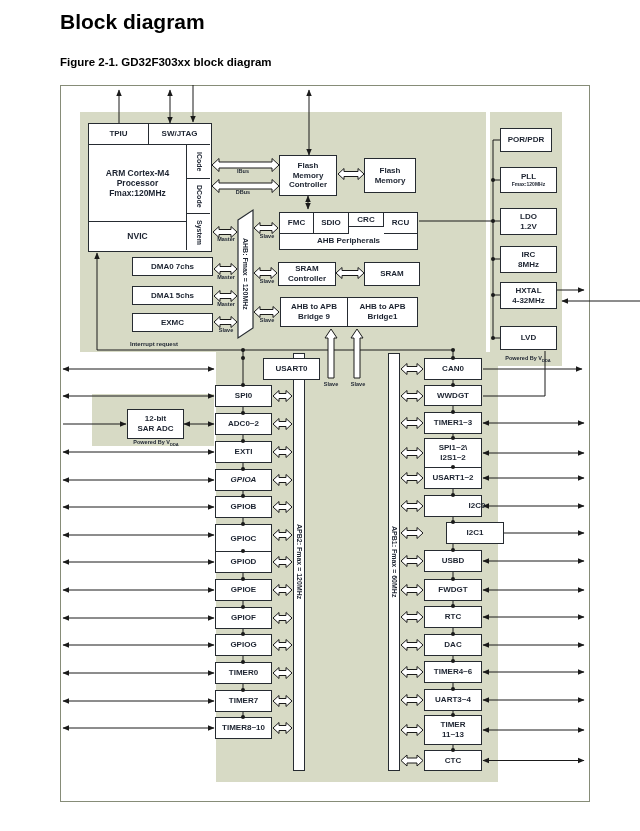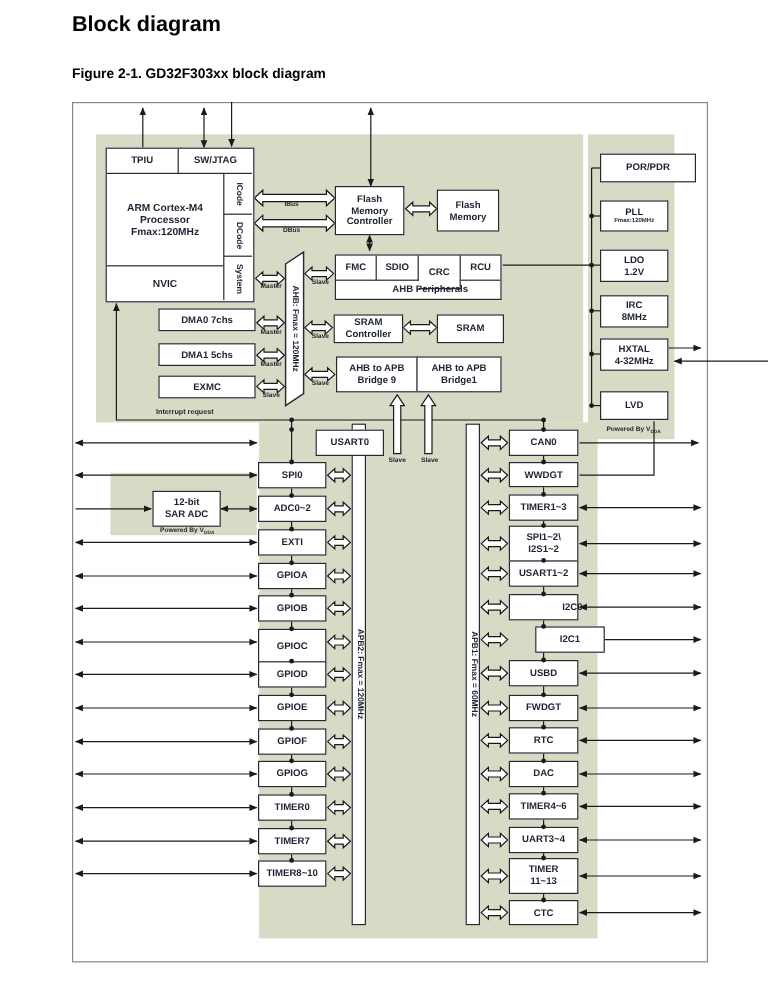--- a/index.html
+++ b/index.html
@@ -17,21 +17,21 @@
   .pw-box{font-size:8px}
   .sm2{font-size:5px;line-height:1.1}
   .lbl{position:absolute;z-index:2;font-weight:700;text-align:center;color:#1c2330}
   .tiny{font-size:5.5px}
   .tiny sub{font-size:4px}
   .vtext{writing-mode:vertical-rl;white-space:nowrap}
   .bar{font-size:7px}
   .cell{display:flex;align-items:center;justify-content:center;box-sizing:border-box;position:absolute}
   .ibx{border-color:#262b31;border-style:solid;border-width:0}
   #chip-border{border:1px solid #868c78;z-index:0;background:transparent}
-  #page-title{font-size:18px;font-weight:700;color:#000}
+  #page-title{font-size:21px;font-weight:700;color:#000}
   #figure-caption{font-size:11.5px;font-weight:700;color:#000}
 </style>
 </head>
 <body>
 
 <div id="page-title" class="abs" style="left:60px;top:10px">Block diagram</div>
 <div id="figure-caption" class="abs" style="left:60px;top:56px">Figure 2-1. GD32F303xx block diagram</div>
 
 <div id="chip-border" class="abs" style="left:60px;top:85px;width:528px;height:715px"></div>
 
@@ -194,27 +194,27 @@
   <span>Memory</span>
 </div>
 
 <div class="box" style="left:279px;top:212px;width:139px;height:38px;padding:0">
   <div class="cell ibx" style="left:0;top:0;width:34px;height:21px;border-right-width:1.2px;border-bottom-width:1.2px;font-size:8px">
       <span>FMC</span>
     </div>
   <div class="cell ibx" style="left:34px;top:0;width:35px;height:21px;border-right-width:1.2px;border-bottom-width:1.2px;font-size:8px">
       <span>SDIO</span>
     </div>
-  <div class="cell ibx" style="left:69px;top:0;width:35px;height:28px;border-right-width:1.2px;border-bottom-width:1.2px;font-size:8px">
+  <div class="cell ibx" style="left:69px;top:0;width:35px;height:14px;border-right-width:1.2px;border-bottom-width:1.2px;font-size:8px">
       <span>CRC</span>
     </div>
   <div class="cell ibx" style="left:104px;top:0;width:33px;height:21px;border-bottom-width:1.2px;font-size:8px">
       <span>RCU</span>
     </div>
-  <div class="cell" style="left:10px;top:21px;width:137px;height:14px;font-size:8px">
+  <div class="cell" style="left:0;top:21px;width:137px;height:14px;font-size:8px">
       <span>AHB Peripherals</span>
     </div>
 </div>
 
 <div class="box" style="left:278px;top:262px;width:58px;height:24px;font-size:8px">
   <span>SRAM</span>
   <span>Controller</span>
 </div>
 <div class="box" style="left:364px;top:262px;width:56px;height:24px;font-size:8px">
     <span>SRAM</span>
@@ -266,21 +266,21 @@
 <div class="lbl tiny" style="left:317px;top:381px;width:28px">Slave</div>
 <div class="lbl tiny" style="left:344px;top:381px;width:28px">Slave</div>
 <div class="lbl" style="left:130px;top:341px;width:92px;font-size:6px;text-align:left">Interrupt request</div>
 <div class="lbl tiny" style="left:115px;top:439px;width:82px">
   <span>Powered By V</span><sub>DDA</sub>
 </div>
 <div class="lbl tiny" style="left:489px;top:355px;width:78px">
   <span>Powered By V</span><sub>DDA</sub>
 </div>
 
-<div class="box pw-box" style="left:500px;top:128px;width:80px;height:24px">
+<div class="box pw-box" style="left:500px;top:128px;width:52px;height:24px">
     <span>POR/PDR</span>
   </div>
 <div class="box pw-box" style="left:500px;top:167px;width:57px;height:26px">
   <span>PLL</span>
   <span class="sm2">Fmax:120MHz</span>
 </div>
 <div class="box pw-box" style="left:500px;top:208px;width:57px;height:27px">
   <span>LDO</span>
   <span>1.2V</span>
 </div>
@@ -302,21 +302,21 @@
     </div>
     <div class="box col-box" style="left: 215px; top: 385px; width: 57px; height: 22px;">
       <span>SPI0</span>
     </div>
     <div class="box col-box" style="left: 215px; top: 413px; width: 57px; height: 22px;">
       <span>ADC0~2</span>
     </div>
     <div class="box col-box" style="left: 215px; top: 441px; width: 57px; height: 22px;">
       <span>EXTI</span>
     </div>
-    <div class="box col-box" style="left: 215px; top: 469px; width: 57px; height: 22px;">
+    <div class="box col-box" style="left: 215px; top: 469px; width: 57px; height: 22px; font-style: italic;">
       <span>GPIOA</span>
     </div>
     <div class="box col-box" style="left: 215px; top: 496px; width: 57px; height: 22px;">
       <span>GPIOB</span>
     </div>
     <div class="box col-box" style="left: 215px; top: 524px; width: 57px; height: 30px; align-items: center;">
       <span>GPIOC</span>
     </div>
     <div class="box col-box" style="left: 215px; top: 551px; width: 57px; height: 22px;">
       <span>GPIOD</span>

